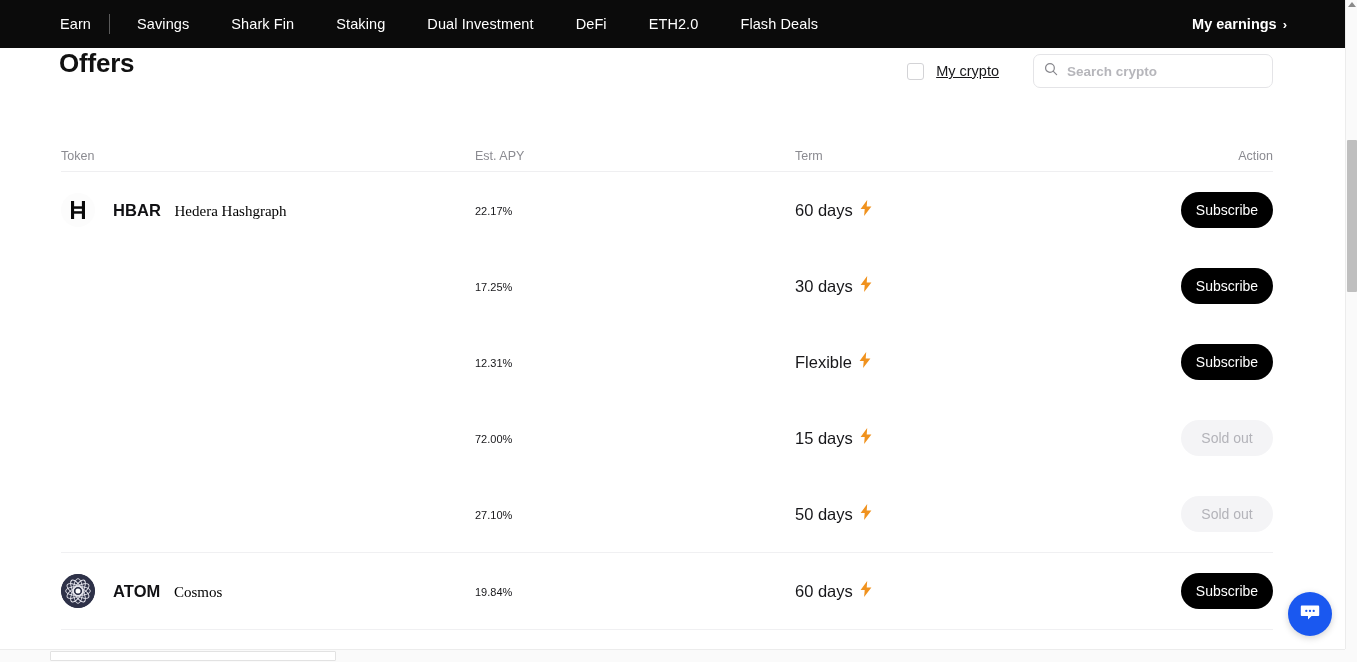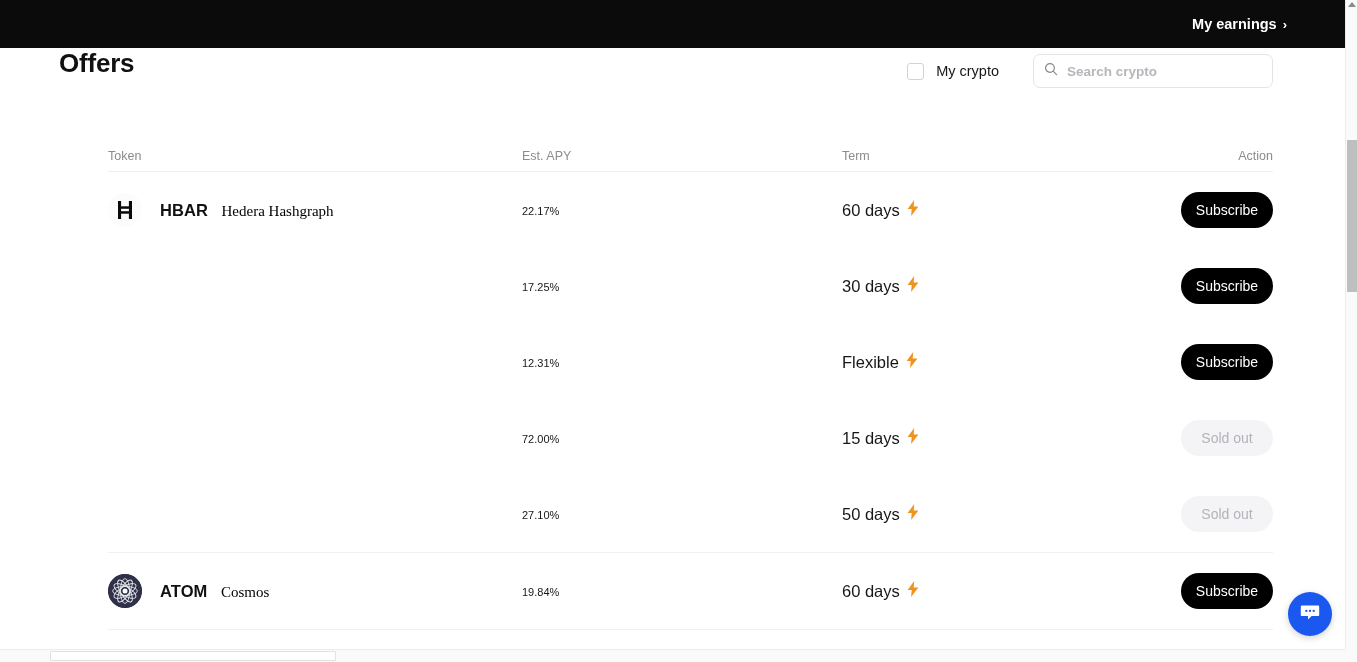--- a/index.html
+++ b/index.html
@@ -104,20 +104,21 @@
   }
   #mycrypto .box {
     width: 17px; height: 17px;
     border: 1px solid #d3d3d6;
     border-radius: 3px;
     background: #ffffff;
   }
   #mycrypto .lbl {
     font-size: 14.5px;
     color: #17171a;
+    text-decoration: underline;
   }
   #searchbox {
     width: 240px;
     height: 34px;
     border: 1px solid #e4e4e7;
     border-radius: 7px;
     display: flex;
     align-items: center;
     padding: 0 10px;
     gap: 9px;
@@ -130,21 +131,21 @@
     font-family: "Liberation Sans", sans-serif;
     font-size: 13.5px;
     color: #17171a;
     width: 100%;
     background: transparent;
     font-weight: bold;
   }
   #search-input::placeholder { color: #b6b6bb; }
 
   
-  #table { padding: 0 72px 0 61px; margin-left: 47px; }
+  #table { padding: 0 72px 0 61px; }
 
   .thead {
     display: flex;
     align-items: center;
     height: 32px;
     border-bottom: 1px solid #efeff1;
   }
   .th {
     font-size: 12.5px;
     color: #8b8b91;
@@ -290,20 +291,31 @@
     width: 12px; height: 13px;
     background: #fafafa;
   }
 </style>
 </head>
 <body>
 
 <div id="page">
 
   <div id="topnav">
+    <div id="nav-left">
+      <div class="nav-item first">Earn</div>
+      <div class="nav-sep"></div>
+      <div class="nav-item">Savings</div>
+      <div class="nav-item">Shark Fin</div>
+      <div class="nav-item">Staking</div>
+      <div class="nav-item">Dual Investment</div>
+      <div class="nav-item">DeFi</div>
+      <div class="nav-item">ETH2.0</div>
+      <div class="nav-item">Flash Deals</div>
+    </div>
     <div id="nav-right">
       <span>My earnings</span>
       <span class="chev">›</span>
     </div>
   </div>
 
   <div id="content">
 
     <div id="header-row">
       <div id="page-title">Offers</div>

